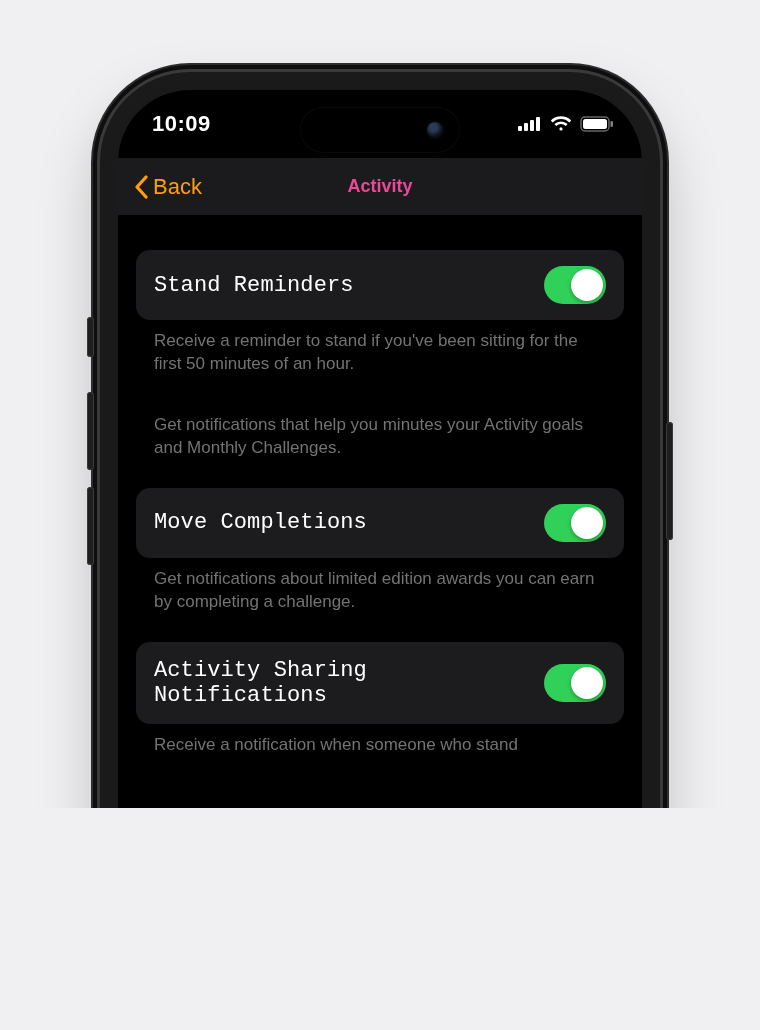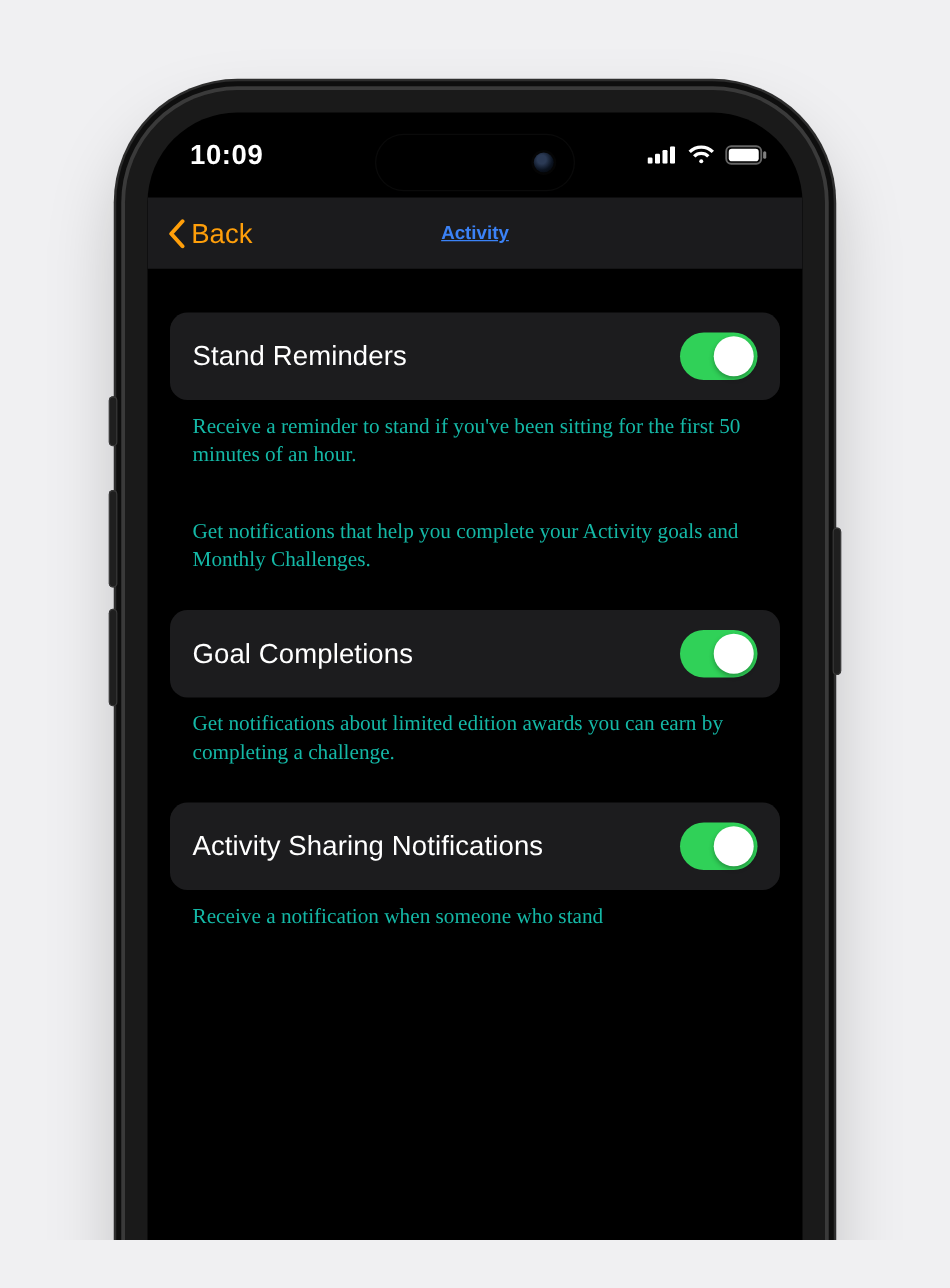--- a/index.html
+++ b/index.html
@@ -6,21 +6,21 @@
   html, body {
     width: 760px;
     height: 1030px;
     background: #f0f0f2;
     font-family: -apple-system, "Helvetica Neue", Helvetica, Arial, sans-serif;
     overflow: hidden;
   }
   .stage {
     position: relative;
     width: 760px;
-    height: 992px;
+    height: 808px;
     border-radius: 40px;
     background: #f0f0f2;
     overflow: hidden;
   }
 
   
   .phone {
     position: absolute;
     left: 50%;
     top: 72px;
@@ -127,51 +127,50 @@
     display: flex;
     align-items: center;
     gap: 4px;
     color: #ff9f0a;
     font-size: 22px;
     cursor: pointer;
     padding: 0 6px;
   }
   .nav-back svg { display: block; }
   .nav-title {
-    font-size: 15px;
+    font-size: 18px;
     font-weight: 600;
-    color: #3b82f6;
-    text-decoration: underline;
+    color: #ec4899;
   }
 
   
   .content {
     padding: 34px 18px 0 18px;
   }
   .row {
     background: #1c1c1e;
     border-radius: 14px;
     padding: 16px 18px;
     display: flex;
     align-items: center;
     justify-content: space-between;
     gap: 12px;
+    font-family: Liberation Mono, monospace;
   }
   .row-label {
     font-size: 22px;
     font-weight: 400;
     color: #fff;
     letter-spacing: 0.1px;
   }
   .desc {
     font-size: 17px;
     line-height: 1.35;
-    color: #14b8a6;
+    color: #737373;
     padding: 10px 18px 28px 18px;
-    font-family: Liberation Serif, serif;
   }
 
   
   .toggle {
     position: relative;
     width: 62px;
     height: 38px;
     border-radius: 20px;
     background: #30d158;
     flex: 0 0 auto;
@@ -248,24 +247,24 @@
       <div class="content">
 
         <div class="row">
           <div class="row-label">Stand Reminders</div>
           <div class="toggle">
             <div class="knob"></div>
           </div>
         </div>
         <div class="desc">Receive a reminder to stand if you've been sitting for the first 50 minutes of an hour.</div>
 
-        <div class="desc">Get notifications that help you complete your Activity goals and Monthly Challenges.</div>
+        <div class="desc">Get notifications that help you minutes your Activity goals and Monthly Challenges.</div>
 
         <div class="row">
-          <div class="row-label">Goal Completions</div>
+          <div class="row-label">Move Completions</div>
           <div class="toggle">
             <div class="knob"></div>
           </div>
         </div>
 
         <div class="desc">Get notifications about limited edition awards you can earn by completing a challenge.</div>
 
         <div class="row">
           <div class="row-label">Activity Sharing Notifications</div>
           <div class="toggle">

